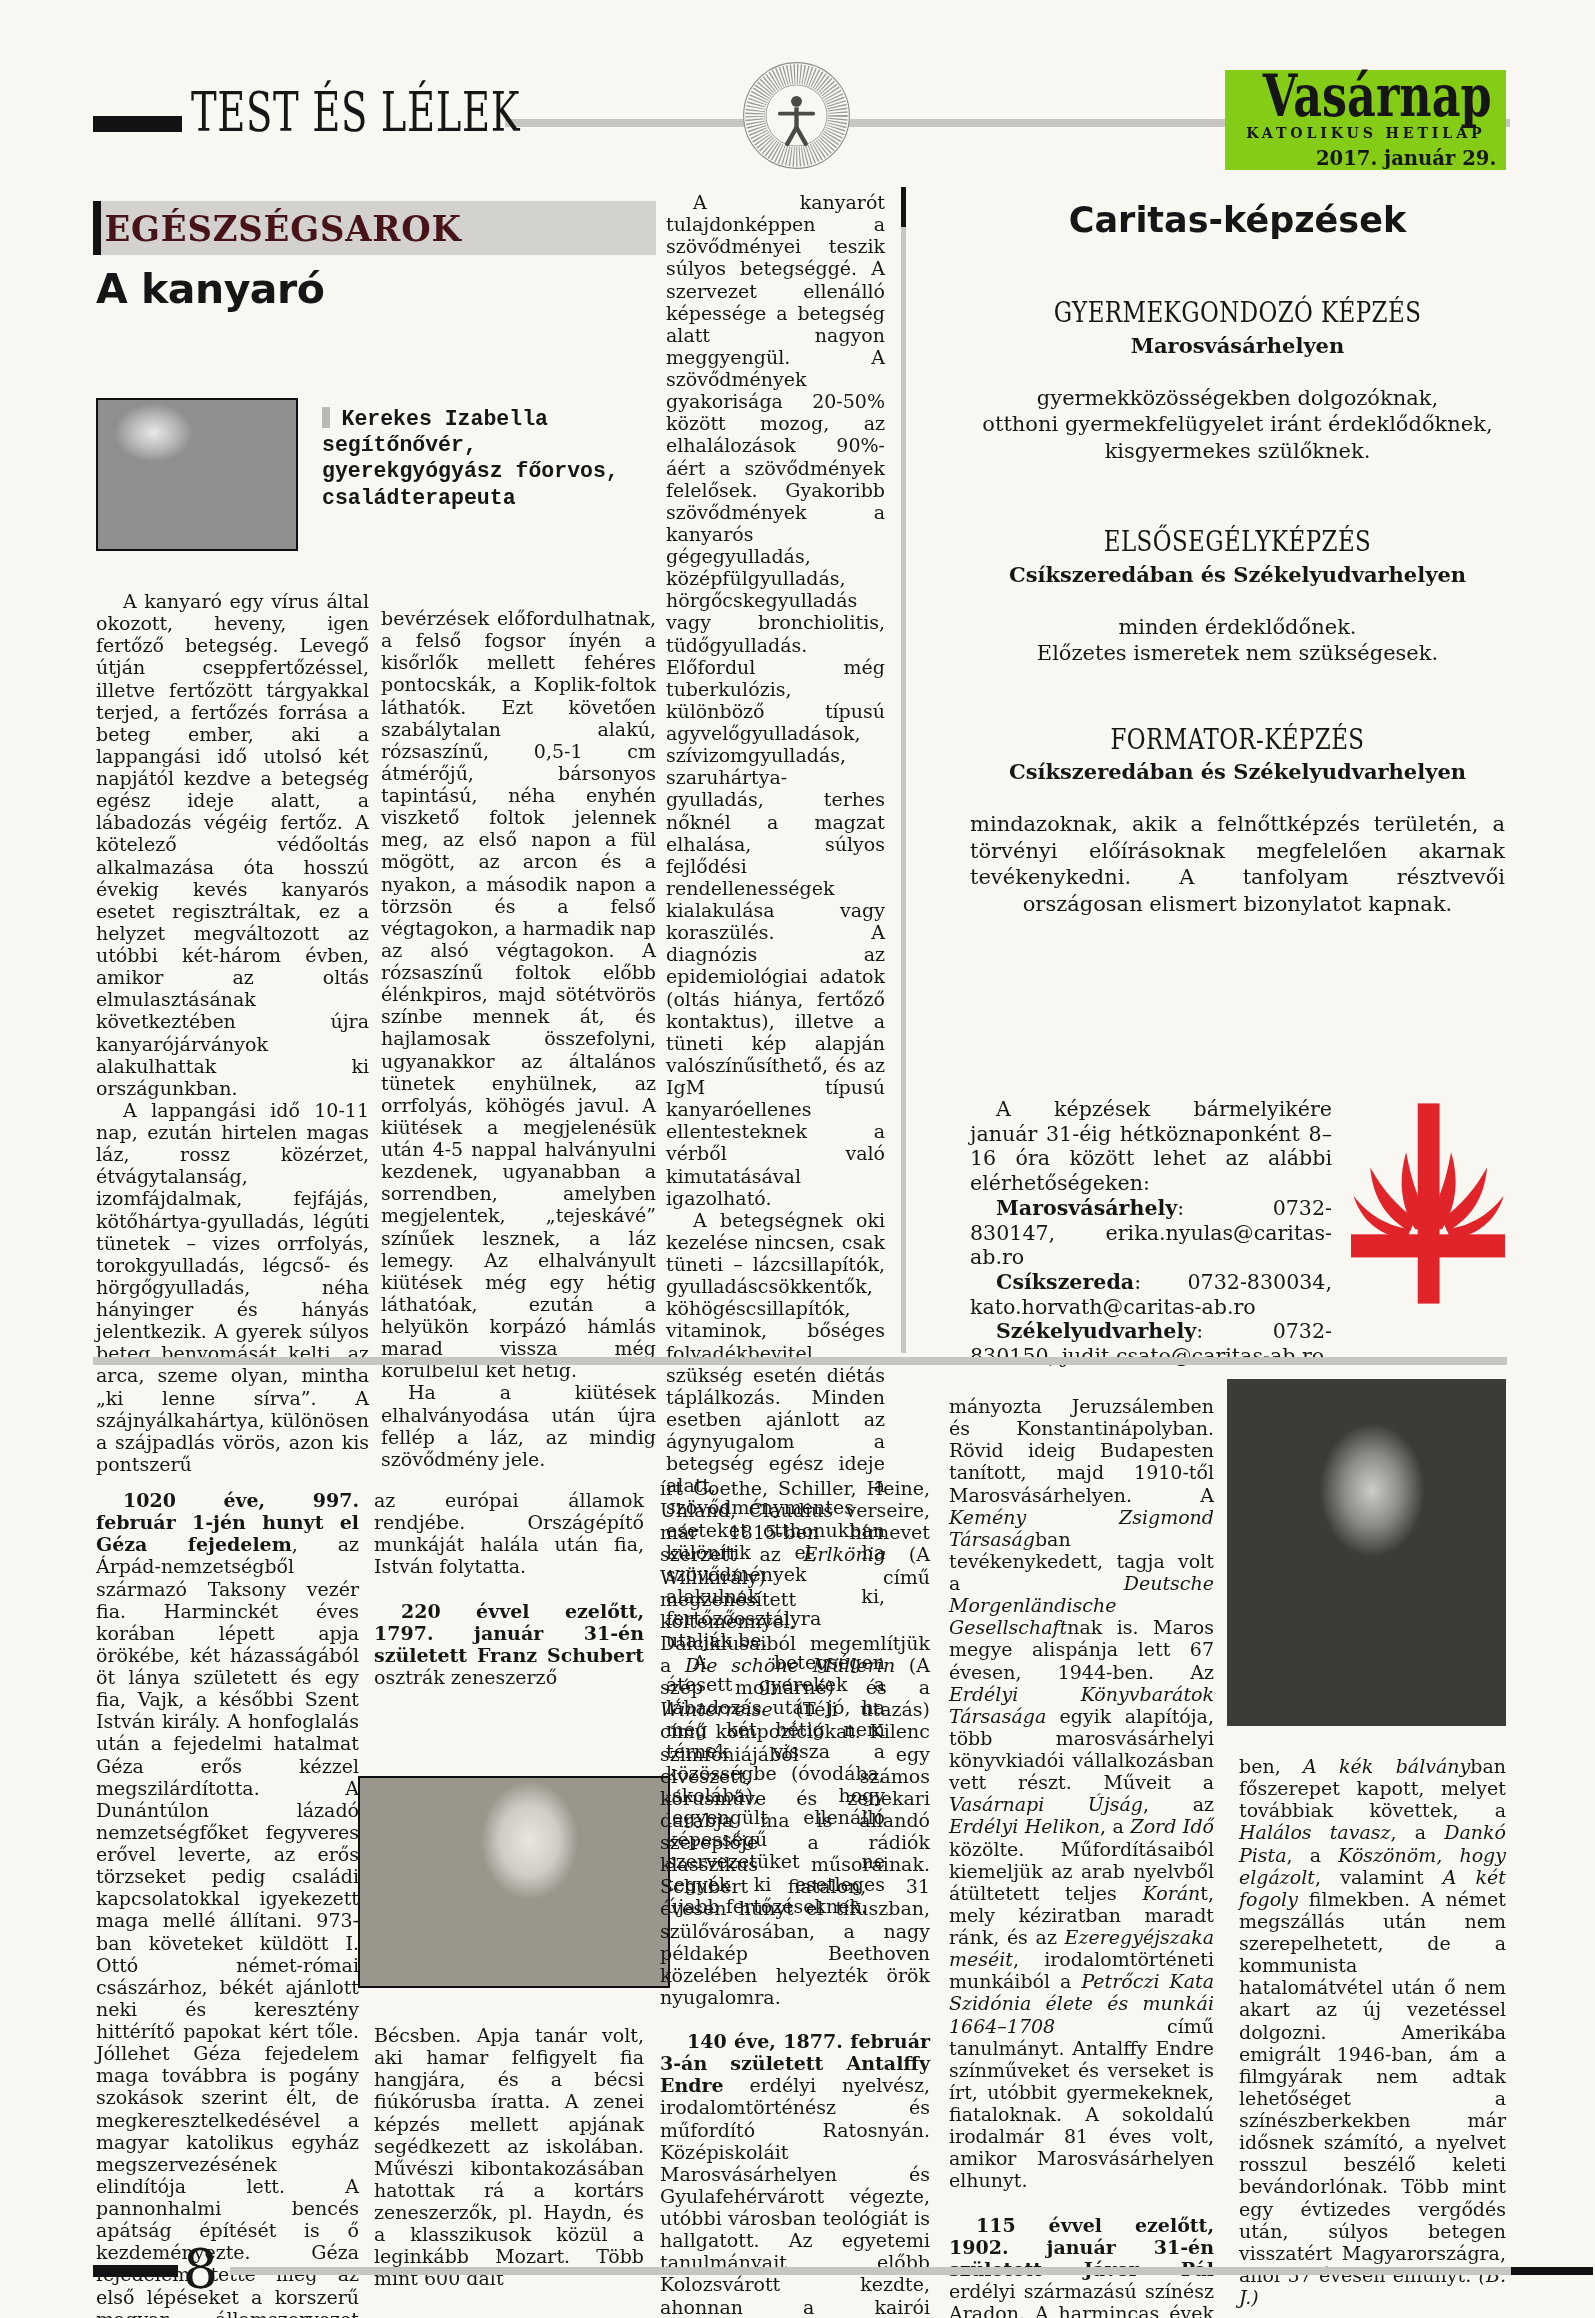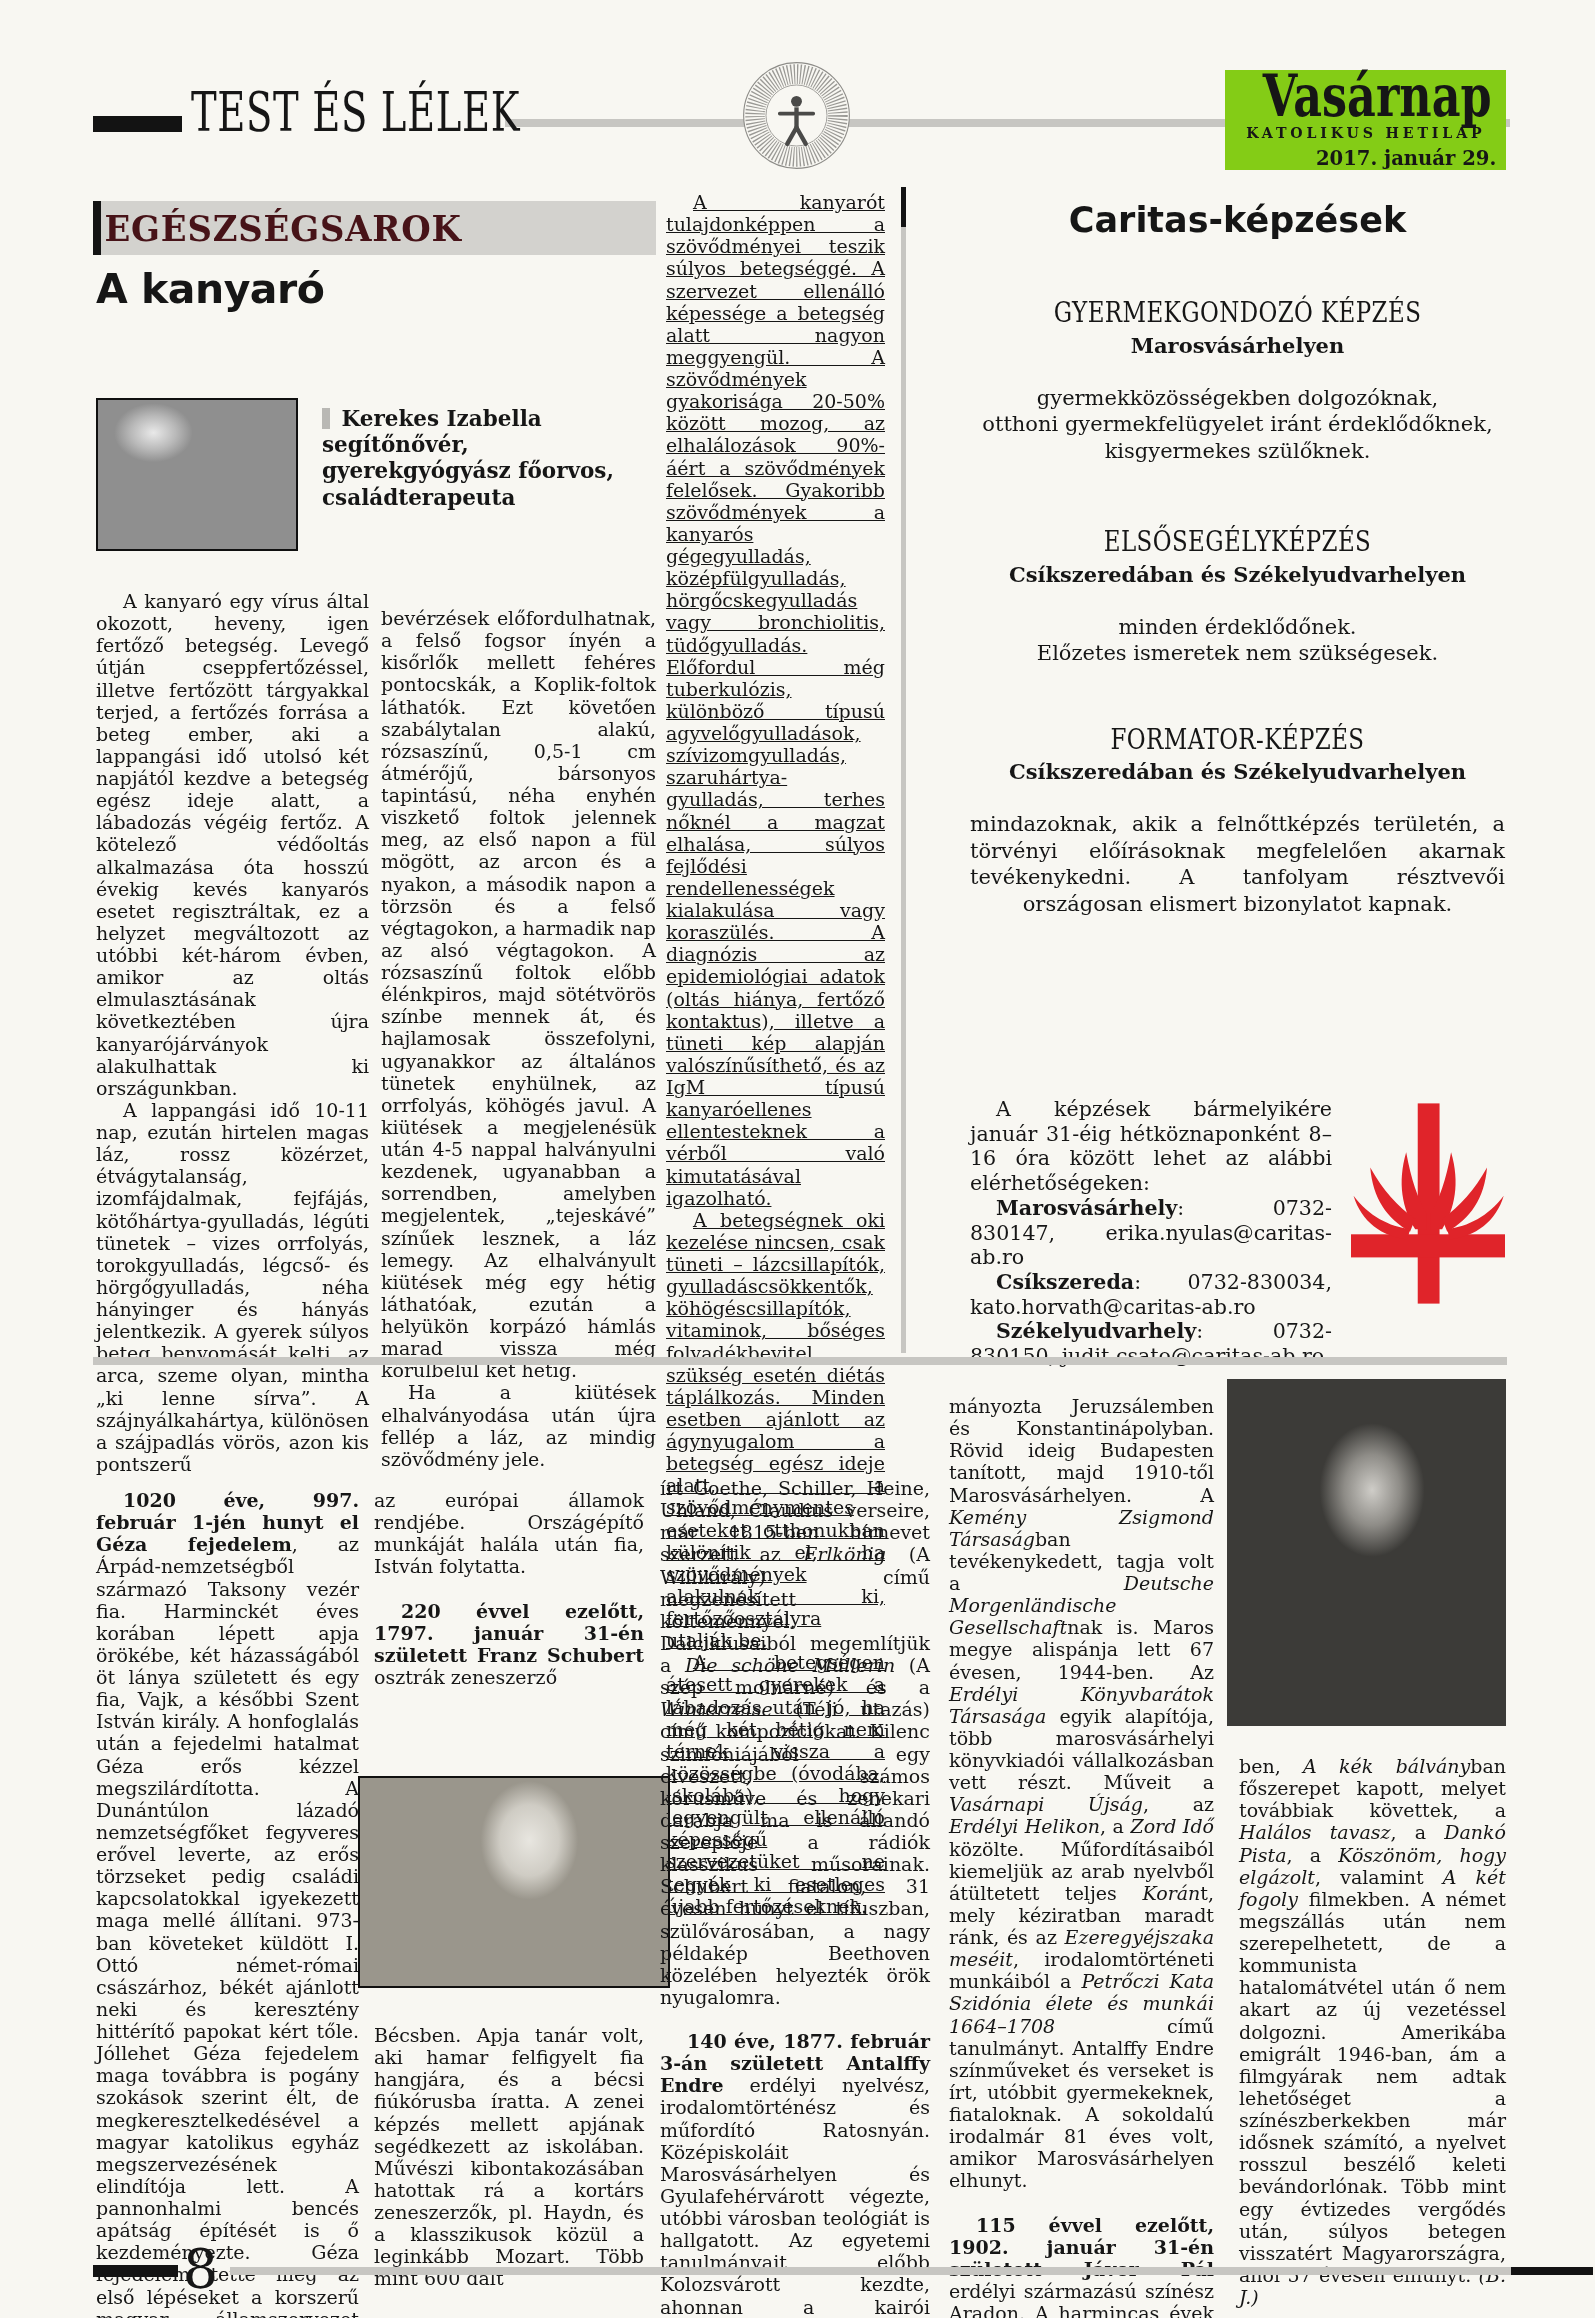--- a/index.html
+++ b/index.html
@@ -81,38 +81,38 @@
 
   <div class="abs kicker-bar" style="left:93px;top:201px;width:563px;height:54px;">
     <div class="kicker-tab"></div>
     <span class="kicker-health">EGÉSZSÉGSAROK</span>
   </div>
 
   <div class="abs art-title" style="left:96px;top:265px;">A kanyaró</div>
 
   <div class="abs photo author-photo" style="left:96px;top:398px;width:198px;height:149px;"></div>
 
-  <div class="abs byline" style="left:322px;top:406px;width:337px;">
+  <div class="abs byline" style="left:322px;top:406px;width:337px;font-family:Liberation Mono, monospace;">
     <div><span class="byline-tick"></span><span>Kerekes Izabella segítőnővér,</span></div>
     <div>gyerekgyógyász főorvos,</div>
     <div>családterapeuta</div>
   </div>
 
   <div class="abs mast-tab" style="left:901px;top:187px;width:4.7px;height:40px;"></div>
   <div class="abs rule" style="left:901px;top:227px;width:4.7px;height:1126px;"></div>
 
   <div class="abs bt" style="left:96px;top:590px;width:273px;">
     <p class="ind">A kanyaró egy vírus által okozott, heveny, igen fertőző betegség. Levegő útján cseppfertőzéssel, illetve fertőzött tárgyakkal terjed, a fertőzés forrása a beteg ember, aki a lappangási idő utolsó két napjától kezdve a betegség egész ideje alatt, a lábadozás végéig fertőz. A kötelező védőoltás alkalmazása óta hosszú évekig kevés kanyarós esetet regisztráltak, ez a helyzet megváltozott az utóbbi két-három évben, amikor az oltás elmulasztásának következtében újra kanyarójárványok alakulhattak ki országunkban.</p>
     <p class="ind">A lappangási idő 10-11 nap, ezután hirtelen magas láz, rossz közérzet, étvágytalanság, izomfájdalmak, fejfájás, kötőhártya-gyulladás, légúti tünetek – vizes orrfolyás, torokgyulladás, légcső- és hörgőgyulladás, néha hányinger és hányás jelentkezik. A gyerek súlyos beteg benyomását kelti, az arca, szeme olyan, mintha „ki lenne sírva”. A szájnyálkahártya, különösen a szájpadlás vörös, azon kis pontszerű</p>
   </div>
   <div class="abs bt" style="left:381px;top:607px;width:275px;">
     <p>bevérzések előfordulhatnak, a felső fogsor ínyén a kisőrlők mellett fehéres pontocskák, a Koplik-foltok láthatók. Ezt követően szabálytalan alakú, rózsaszínű, 0,5-1 cm átmérőjű, bársonyos tapintású, néha enyhén viszkető foltok jelennek meg, az első napon a fül mögött, az arcon és a nyakon, a második napon a törzsön és a felső végtagokon, a harmadik nap az alsó végtagokon. A rózsaszínű foltok előbb élénkpiros, majd sötétvörös színbe mennek át, és hajlamosak összefolyni, ugyanakkor az általános tünetek enyhülnek, az orrfolyás, köhögés javul. A kiütések a megjelenésük után 4-5 nappal halványulni kezdenek, ugyanabban a sorrendben, amelyben megjelentek, „tejeskávé” színűek lesznek, a láz lemegy. Az elhalványult kiütések még egy hétig láthatóak, ezután a helyükön korpázó hámlás marad vissza még körülbelül két hétig.</p>
     <p class="ind">Ha a kiütések elhalványodása után újra fellép a láz, az mindig szövődmény jele.</p>
   </div>
-  <div class="abs bt" style="left:666px;top:191px;width:219px;text-decoration:underline;">
+  <div class="abs bt" style="left:666px;top:191px;width:219px;">
     <p class="ind">A kanyarót tulajdonképpen a szövődményei teszik súlyos betegséggé. A szervezet ellenálló képessége a betegség alatt nagyon meggyengül. A szövődmények gyakorisága 20-50% között mozog, az elhalálozások 90%-áért a szövődmények felelősek. Gyakoribb szövődmények a kanyarós gégegyulladás, középfülgyulladás, hörgőcskegyulladás vagy bronchiolitis, tüdőgyulladás. Előfordul még tuberkulózis, különböző típusú agyvelőgyulladások, szívizomgyulladás, szaruhártya-gyulladás, terhes nőknél a magzat elhalása, súlyos fejlődési rendellenességek kialakulása vagy koraszülés. A diagnózis az epidemiológiai adatok (oltás hiánya, fertőző kontaktus), illetve a tüneti kép alapján valószínűsíthető, és az IgM típusú kanyaróellenes ellentesteknek a vérből való kimutatásával igazolható.</p>
     <p class="ind">A betegségnek oki kezelése nincsen, csak tüneti – lázcsillapítók, gyulladáscsökkentők, köhögéscsillapítók, vitaminok, bőséges folyadékbevitel, szükség esetén diétás táplálkozás. Minden esetben ajánlott az ágynyugalom a betegség egész ideje alatt, a szövődménymentes eseteket otthonukban különítik el, ha szövődmények alakulnak ki, fertőzőosztályra utalják be.</p>
     <p class="ind">A betegségen átesett gyerekek a lábadozás után jó, ha még két hétig nem térnek vissza a közösségbe (óvodába, iskolába), hogy legyengült ellenálló képességű szervezetüket ne tegyék ki esetleges újabb fertőzéseknek.</p>
   </div>
 
   <div class="abs" style="left:970px;top:200px;width:535px;">
     <div class="car-title">Caritas-képzések</div>
 
 
     <div class="car-sec" style="margin-top:56px;">

